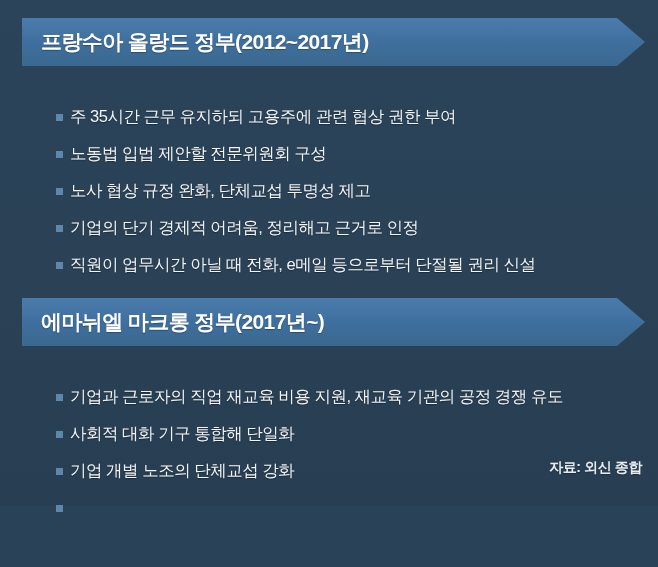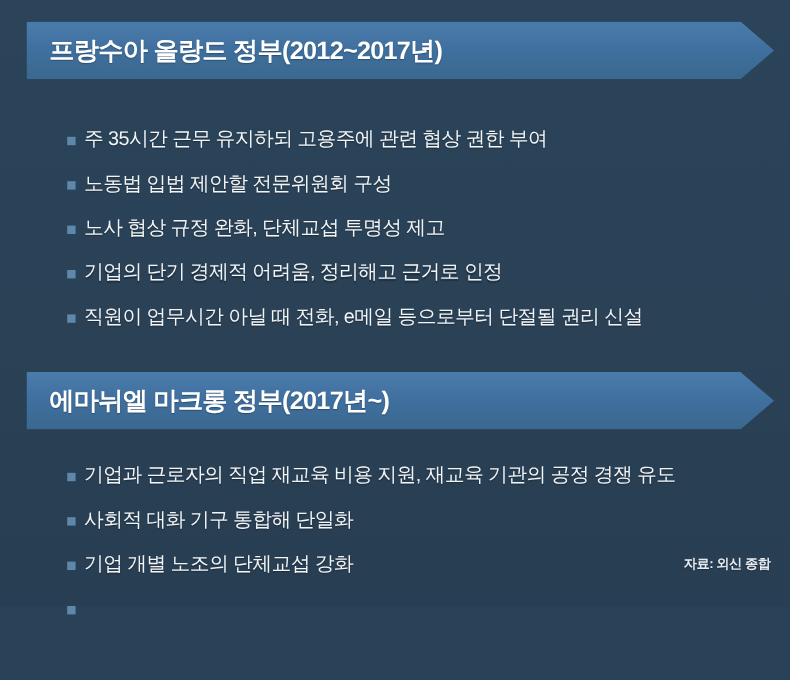--- a/index.html
+++ b/index.html
@@ -84,21 +84,21 @@
     line-height: 1;
     text-shadow: 0 1px 1px rgba(0,0,0,0.33);
   }
 
   
   .source-note {
     position: absolute;
     right: 16px;
     bottom: 29px;
     color: #e6ecf2;
-    font-size: 11px;
+    font-size: 14px;
     font-weight: bold;
     letter-spacing: -0.4px;
     white-space: nowrap;
     text-shadow: 0 1px 1px rgba(0,0,0,0.3);
   }
 </style>
 </head>
 <body>
 
 <div class="infographic">
@@ -125,21 +125,21 @@
     <li class="bullet-item">
       <span class="bullet-marker"></span>
       <span class="bullet-text">기업의 단기 경제적 어려움, 정리해고 근거로 인정</span>
     </li>
     <li class="bullet-item">
       <span class="bullet-marker"></span>
       <span class="bullet-text">직원이 업무시간 아닐 때 전화, e메일 등으로부터 단절될 권리 신설</span>
     </li>
   </ul>
 
-  <div class="section" style="top:310px;">
+  <div class="section" style="top:298px;">
     <div class="banner">
       <span class="banner-title">에마뉘엘 마크롱 정부(2017년~)</span>
     </div>
   </div>
 
   <ul class="bullet-list" style="top:362px;">
     <li class="bullet-item">
       <span class="bullet-marker"></span>
       <span class="bullet-text">기업과 근로자의 직업 재교육 비용 지원, 재교육 기관의 공정 경쟁 유도</span>
     </li>

